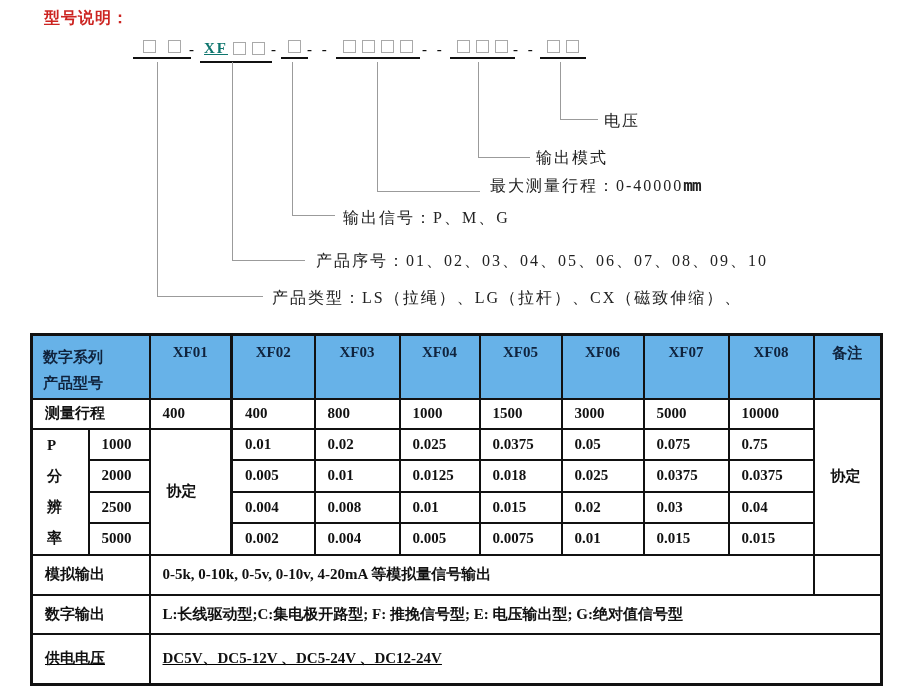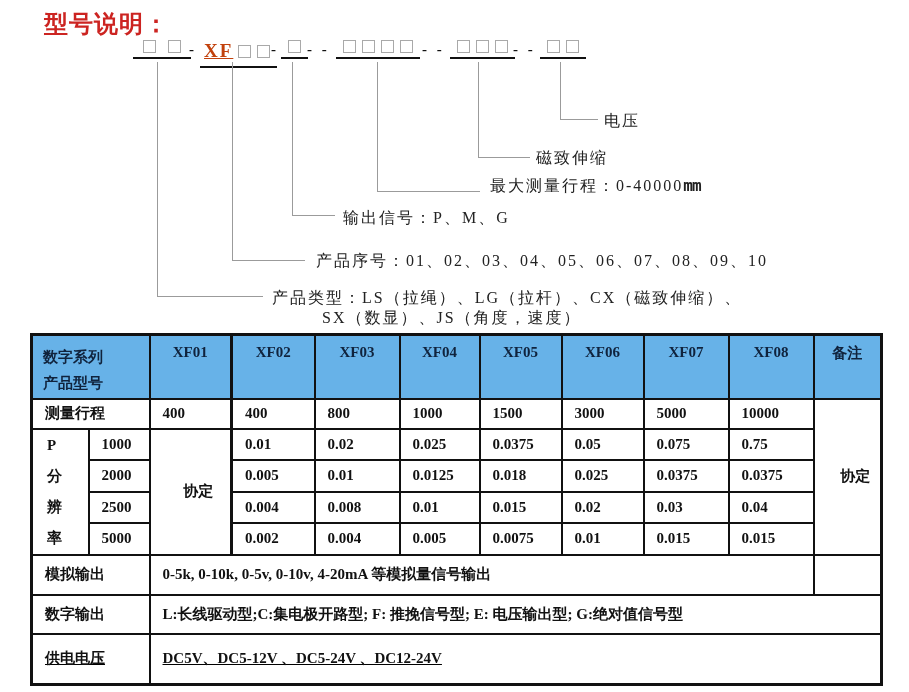--- a/index.html
+++ b/index.html
@@ -3,28 +3,28 @@
 <meta charset="utf-8">
 <style>
   * { margin:0; padding:0; box-sizing:border-box; }
   html,body { width:909px; height:692px; background:#ffffff; overflow:hidden;
               font-family:"Liberation Serif", serif; }
 
   
   .diagram { position:relative; width:909px; height:333px; }
   .page-title { position:absolute; left:44px; top:8px;
                 font-family:"Liberation Sans", sans-serif;
-                font-size:24px; font-weight:bold; color:#cc2421; letter-spacing:1px; }
+                font-size:16px; font-weight:bold; color:#cc2421; letter-spacing:1px; }
 
   .mgroup { position:absolute; top:40px; display:flex; align-items:center;
             padding:0 4px 4px 4px; border-bottom:2px solid #111; }
   .mbox  { display:inline-block; width:13px; height:13px;
            border:1px solid #a9a9a9; background:#fff; margin:0 3px; }
   .mgroup.wide .mbox { margin:0 6px; }
-  .mprefix { font-size:19px; font-weight:bold; color:#c2410c; letter-spacing:2px;
+  .mprefix { font-size:15px; font-weight:bold; color:#0f766e; letter-spacing:2px;
              margin-right:2px;text-decoration:underline; }
   .msep { position:absolute; top:41px; font-size:15px; font-weight:bold;
           color:#111; letter-spacing:3px; }
 
   .cline { position:absolute; border-left:1px solid #9b9b9b;
            border-bottom:1px solid #9b9b9b; }
   .clabel { position:absolute; font-size:16px; color:#222; letter-spacing:2px;
             white-space:nowrap; }
   .clabel .mm { font-family:"DejaVu Sans Mono", monospace; font-weight:bold;
                 letter-spacing:-1px; }
@@ -36,21 +36,21 @@
        padding:0 0 0 12px; vertical-align:middle; overflow:hidden; }
   tr.hdr td { background:#67b2e8; vertical-align:top; padding-top:8px;
               text-align:center; padding-left:0; color:#10233d; }
   tr.hdr td.first { text-align:left; padding-left:10px; line-height:26px; }
   tr.hdr { height:64px; }
   tr.stroke { height:30px; }
   tr.res { height:31px; }
   tr.analog { height:40px; }
   tr.digital { height:39px; }
   tr.power { height:51px;text-decoration:underline; }
-  td.center { text-align:center; padding-left:16px; }
+  td.center { padding-left:16px; }
   td.pchar { padding-left:14px; }
   td.pchar span { display:block; line-height:31px; }
   td.bL { border-left-width:3px; }
 </style>
 </head>
 <body>
 
 <div class="diagram">
   <div class="page-title">型号说明：</div>
 
@@ -88,26 +88,25 @@
   </div>
 
   <div class="cline" style="left:560px;top:62px;width:38px;height:58px"></div>
   <div class="cline" style="left:478px;top:62px;width:52px;height:96px"></div>
   <div class="cline" style="left:377px;top:62px;width:103px;height:130px"></div>
   <div class="cline" style="left:292px;top:62px;width:43px;height:154px"></div>
   <div class="cline" style="left:232px;top:62px;width:73px;height:199px"></div>
   <div class="cline" style="left:157px;top:62px;width:106px;height:235px"></div>
 
   <div class="clabel" style="left:604px;top:111px">电压</div>
-  <div class="clabel" style="left:536px;top:148px">磁致伸缩</div>
+  <div class="clabel" style="left:536px;top:148px">输出模式</div>
   <div class="clabel" style="left:490px;top:176px"><span>最大测量行程：0-40000</span><span class="mm">mm</span></div>
   <div class="clabel" style="left:343px;top:208px">输出信号：P、M、G</div>
   <div class="clabel" style="left:316px;top:251px">产品序号：01、02、03、04、05、06、07、08、09、10</div>
   <div class="clabel" style="left:272px;top:288px">产品类型：LS（拉绳）、LG（拉杆）、CX（磁致伸缩）、</div>
-  <div class="clabel" style="left:322px;top:308px">SX（数显）、JS（角度，速度）</div>
 </div>
 
 <table>
   <colgroup>
     <col style="width:57px">
       <col style="width:61px">
       <col style="width:82px">
     <col style="width:83px">
       <col style="width:85px">
       <col style="width:80px">

